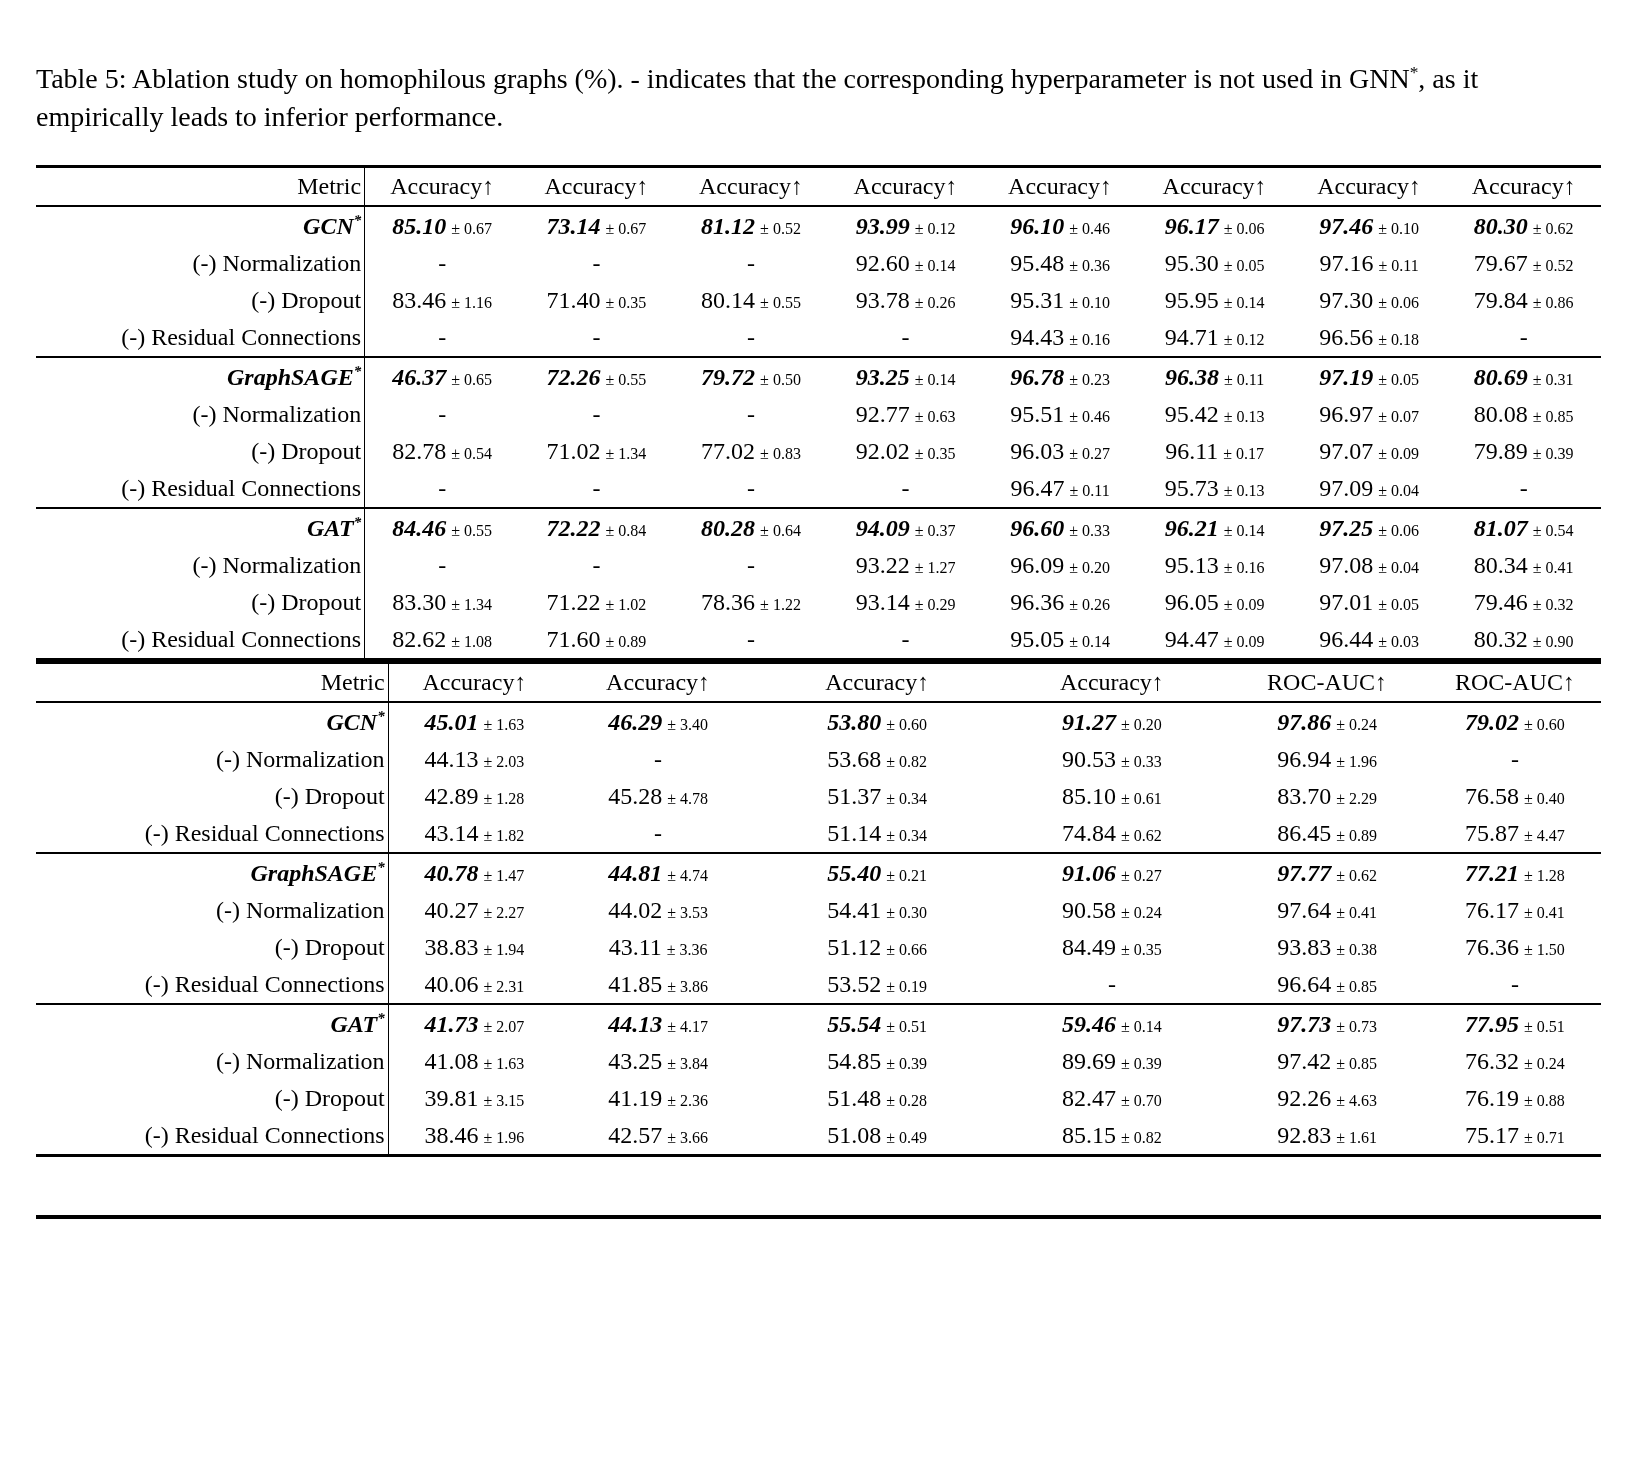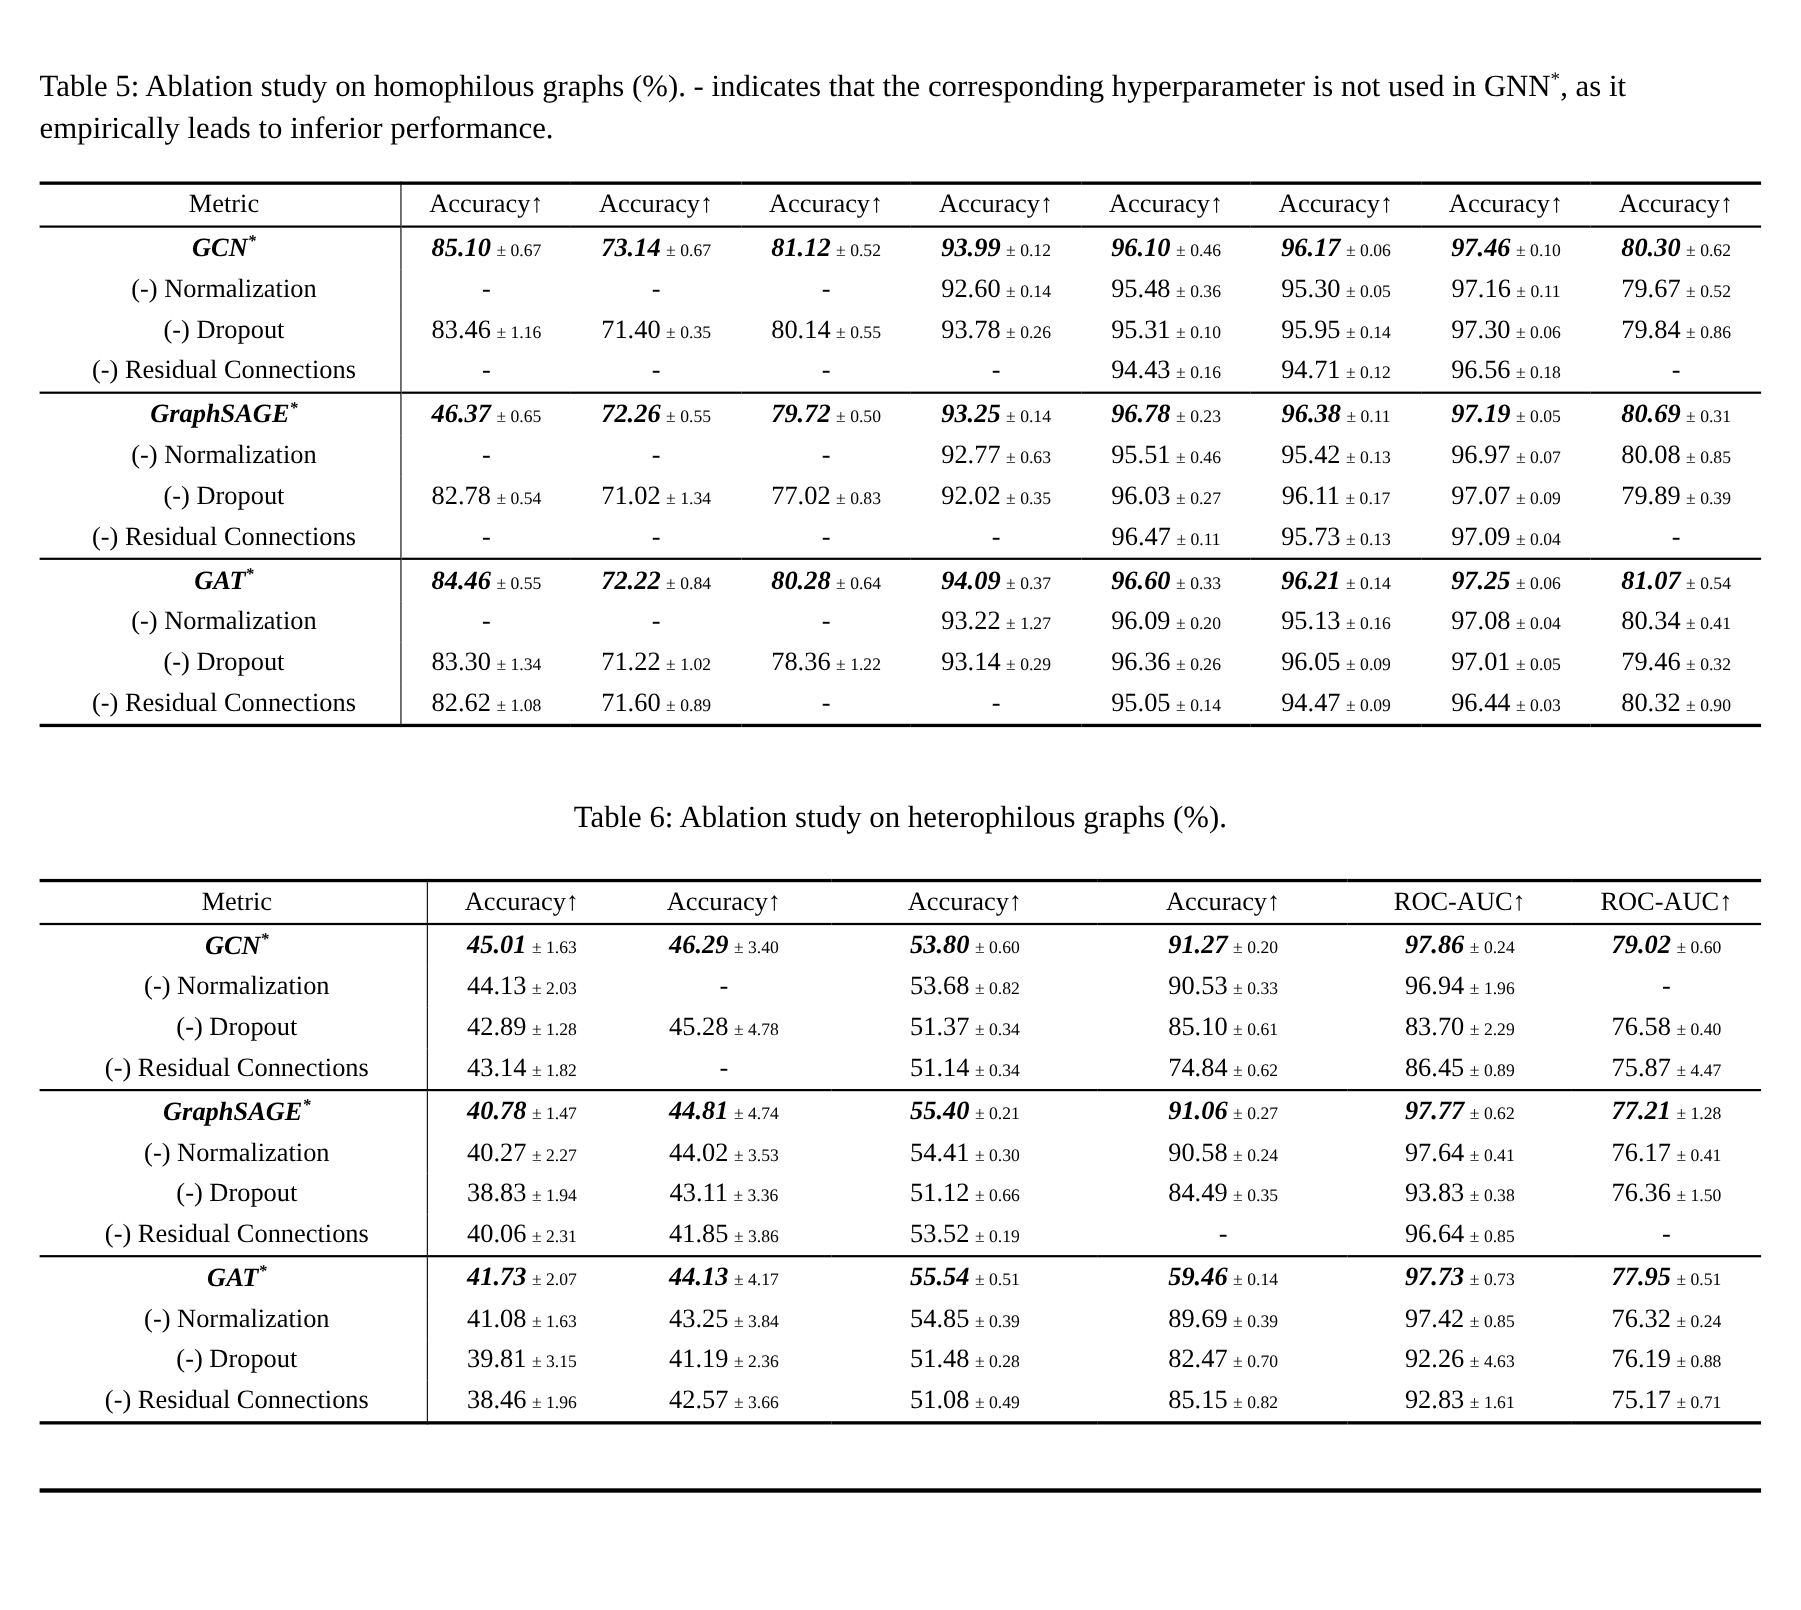--- a/index.html
+++ b/index.html
@@ -22,21 +22,21 @@
     border-top:3px solid #000;
     border-bottom:3px solid #000;
     font-size:24px;
   }
   th, td {
     padding:5px 3px;
     text-align:center;
     font-weight:400;
     white-space:nowrap;
   }
-  .label-col { text-align:center; padding-left:10px; }
+  .label-col { text-align:right; padding-left:10px; }
   .bar { border-left:1.5px solid #000; }
   tr.metric-row th { border-top:1.5px solid #000; }
   tbody tr.group-start td { border-top:2px solid #000; }
   .b { font-weight:700;font-style:italic; }
   .err { font-size:16px; margin-left:5px; }
 
   .partial-rule { height:4px; background:#000; margin-top:58px; }
 </style>
 </head>
 <body>
@@ -199,21 +199,20 @@
           <td>-</td>
           <td>-</td>
           <td><span class="val">95.05</span><span class="err">± 0.14</span></td>
           <td><span class="val">94.47</span><span class="err">± 0.09</span></td>
           <td><span class="val">96.44</span><span class="err">± 0.03</span></td>
           <td><span class="val">80.32</span><span class="err">± 0.90</span></td>
         </tr>
       </tbody>
     </table>
 
-  <p class="caption center"><span>Table 6: Ablation study on heterophilous graphs (%).</span></p>
 
   <table class="ablation">
     <colgroup>
       <col style="width:22.5%">
       <col style="width:11%">
       <col style="width:12.5%">
       <col style="width:15.5%">
       <col style="width:14.5%">
       <col style="width:13%">
       <col style="width:11%">

